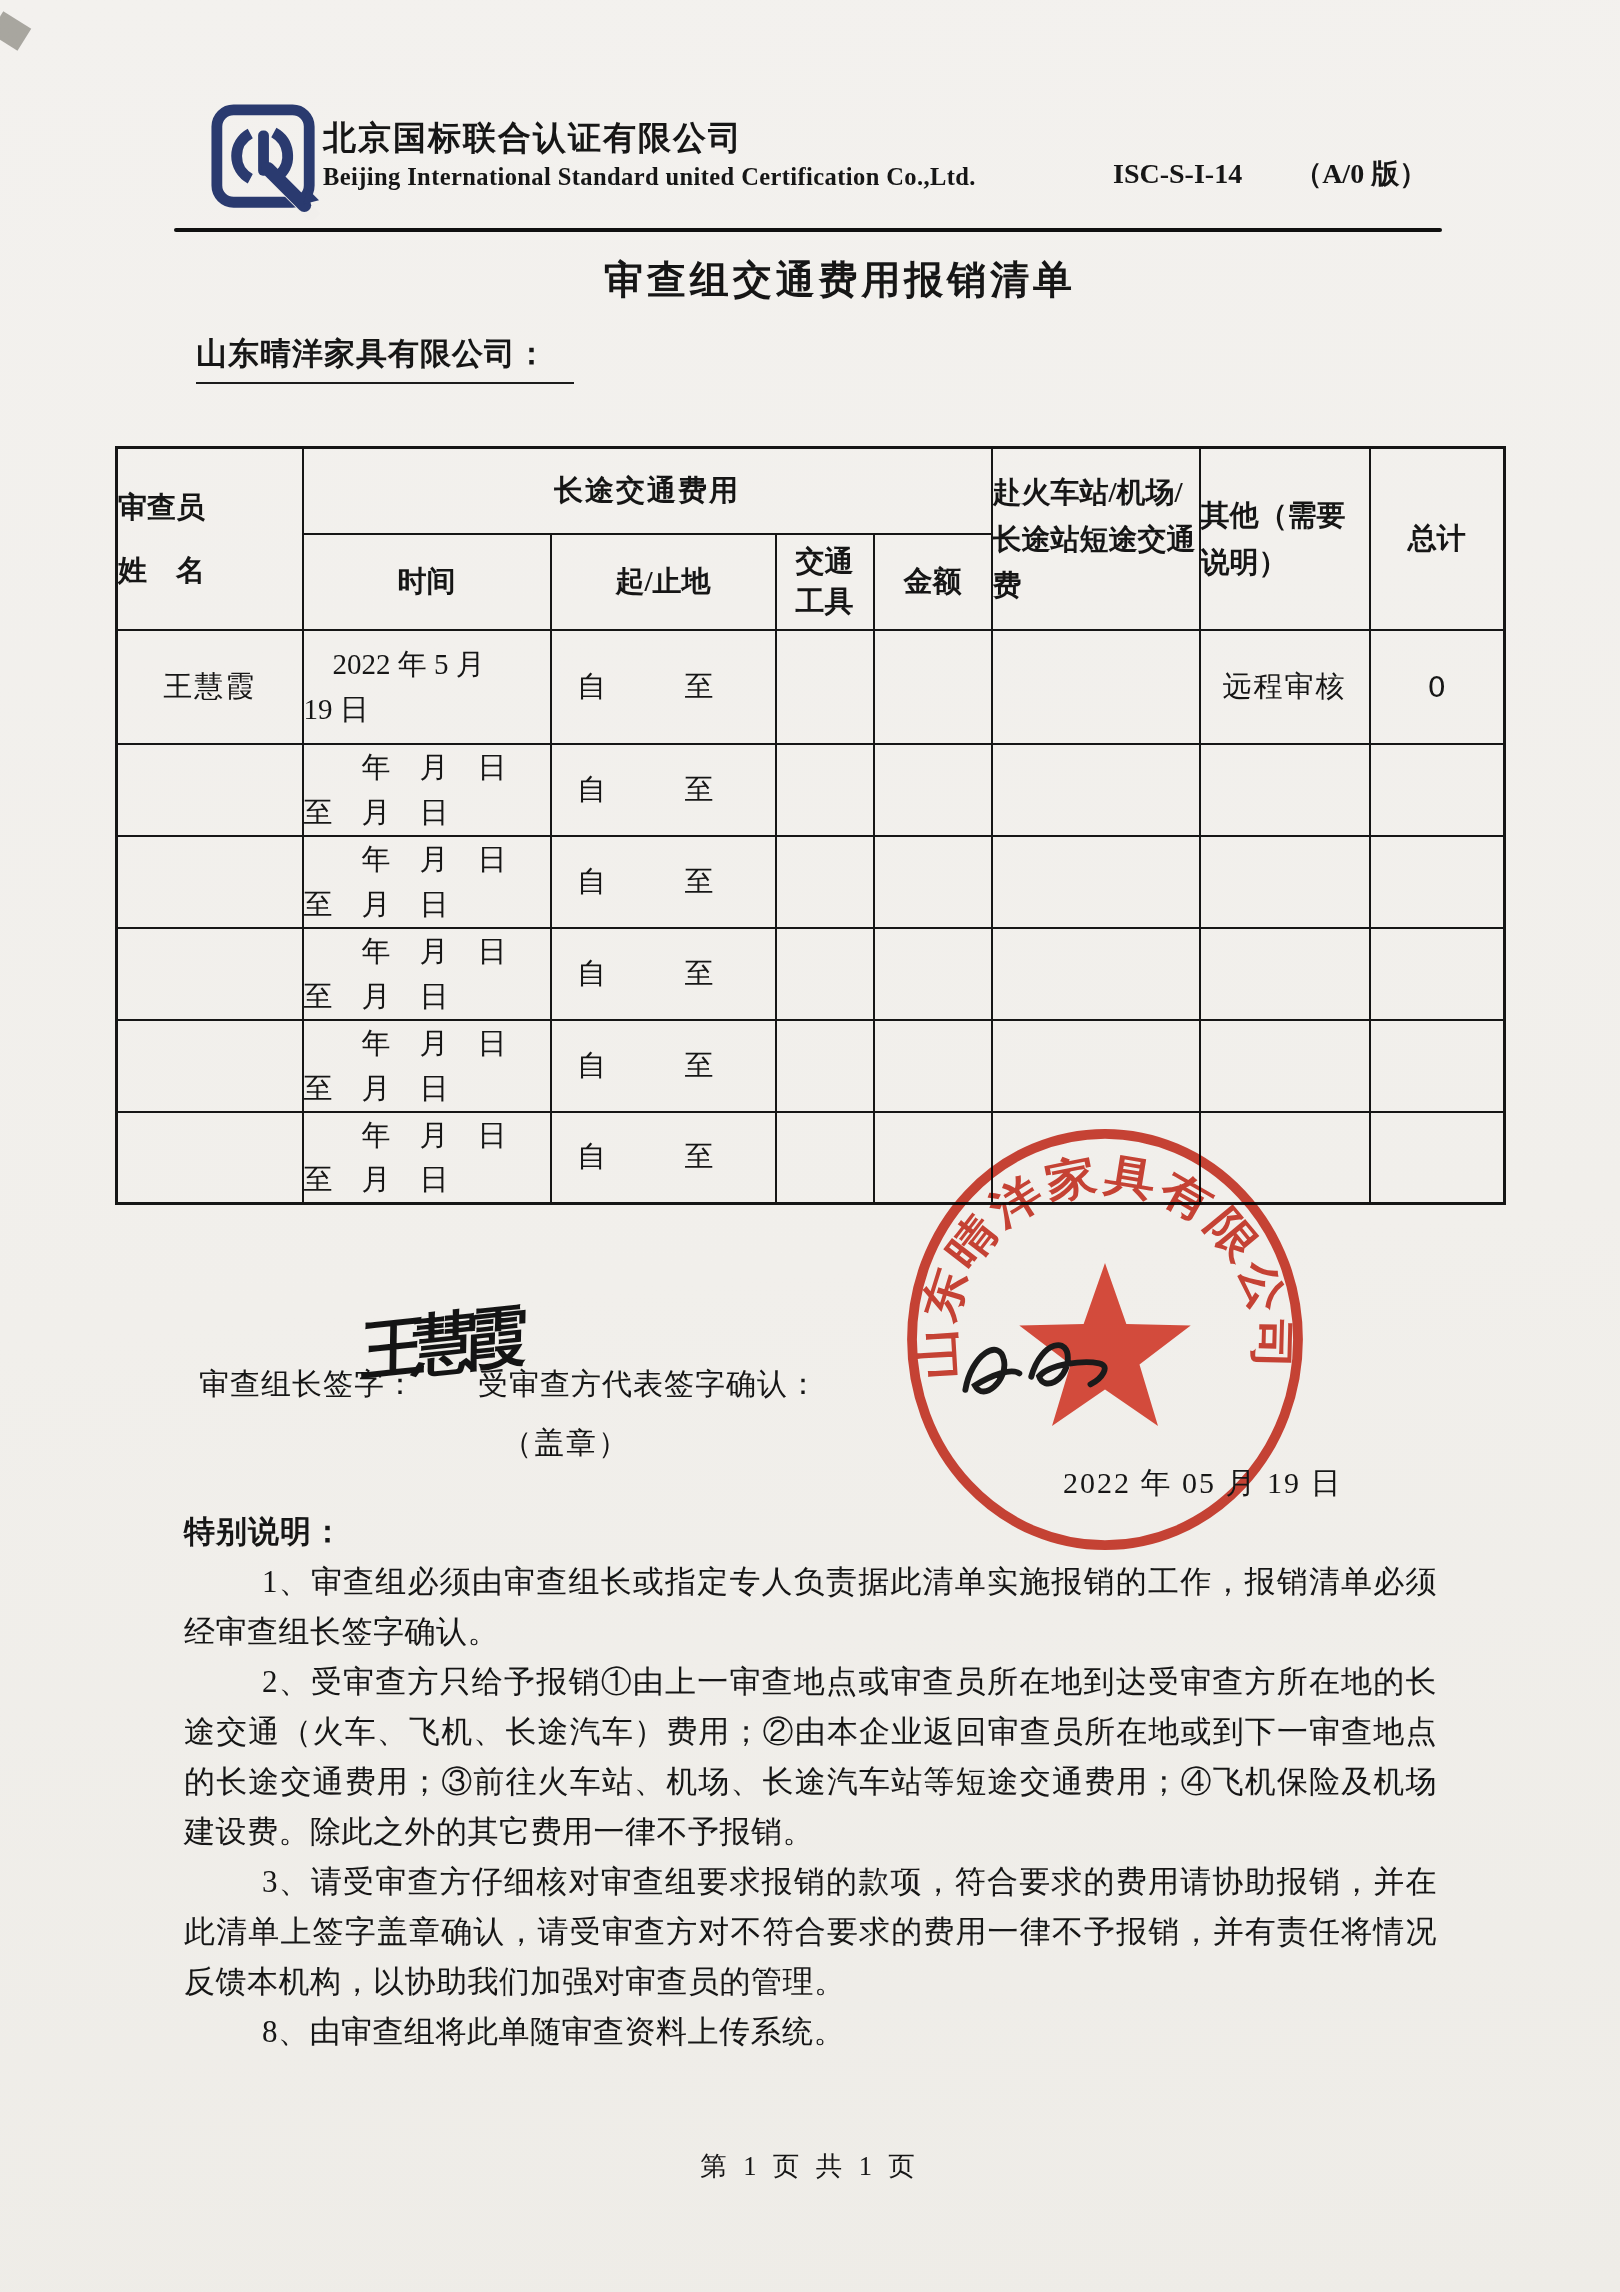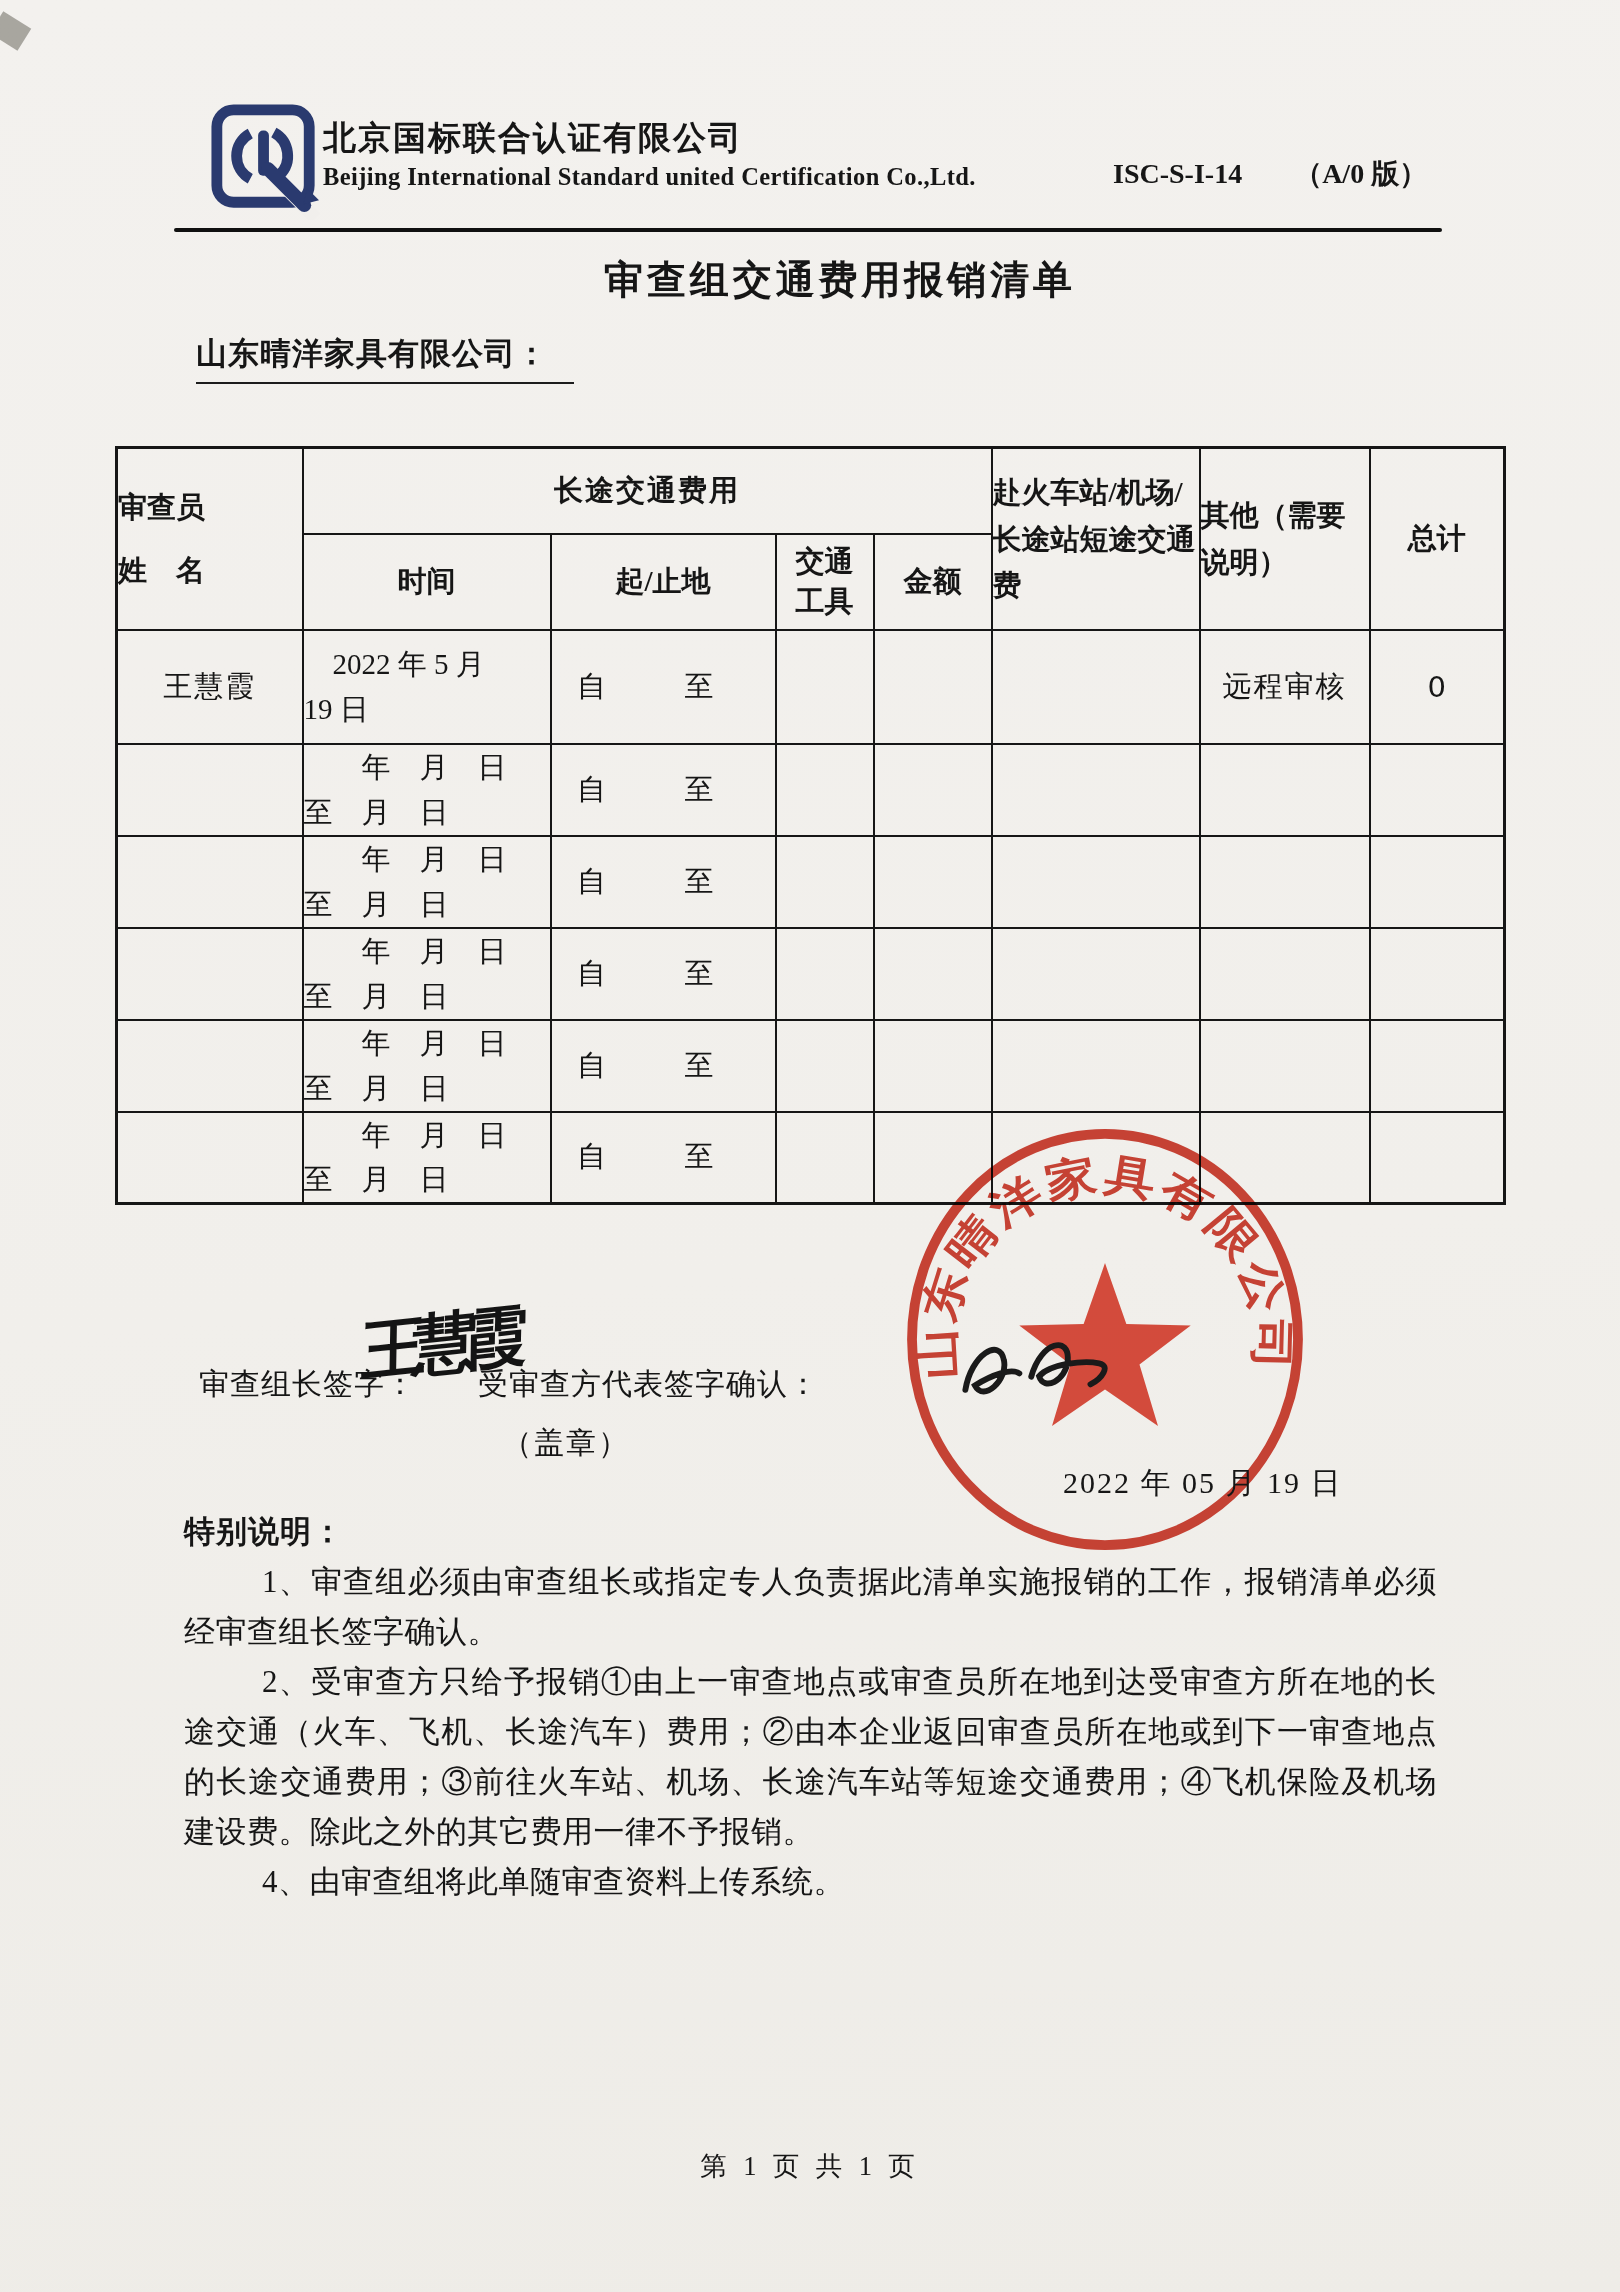--- a/index.html
+++ b/index.html
@@ -256,19 +256,20 @@
 
   <svg class="scribble" viewBox="0 0 185 105">
     <path d="M 12 62 C 20 26 50 10 53 34 C 56 54 30 76 22 58 C 40 48 60 42 68 48
              M 80 52 C 92 16 122 12 118 38 C 115 58 92 68 88 52 C 100 40 134 38 150 42 C 162 45 152 58 140 63" fill="none" stroke="#1a1a1a" stroke-width="6" stroke-linecap="round"></path>
   </svg>
 
   <div class="notes">
     <h4>特别说明：</h4>
     <p>1、审查组必须由审查组长或指定专人负责据此清单实施报销的工作，报销清单必须经审查组长签字确认。</p>
     <p>2、受审查方只给予报销①由上一审查地点或审查员所在地到达受审查方所在地的长途交通（火车、飞机、长途汽车）费用；②由本企业返回审查员所在地或到下一审查地点的长途交通费用；③前往火车站、机场、长途汽车站等短途交通费用；④飞机保险及机场建设费。除此之外的其它费用一律不予报销。</p>
-    <p>4、由审查组将此单随审查资料上传系统。</p>
+    <p>3、请受审查方仔细核对审查组要求报销的款项，符合要求的费用请协助报销，并在此清单上签字盖章确认，请受审查方对不符合要求的费用一律不予报销，并有责任将情况反馈本机构，以协助我们加强对审查员的管理。</p>
+    <p>8、由审查组将此单随审查资料上传系统。</p>
   </div>
 
   <div class="footer">第 1 页 共 1 页</div>
 
 </div>
 
 
 </body></html>

